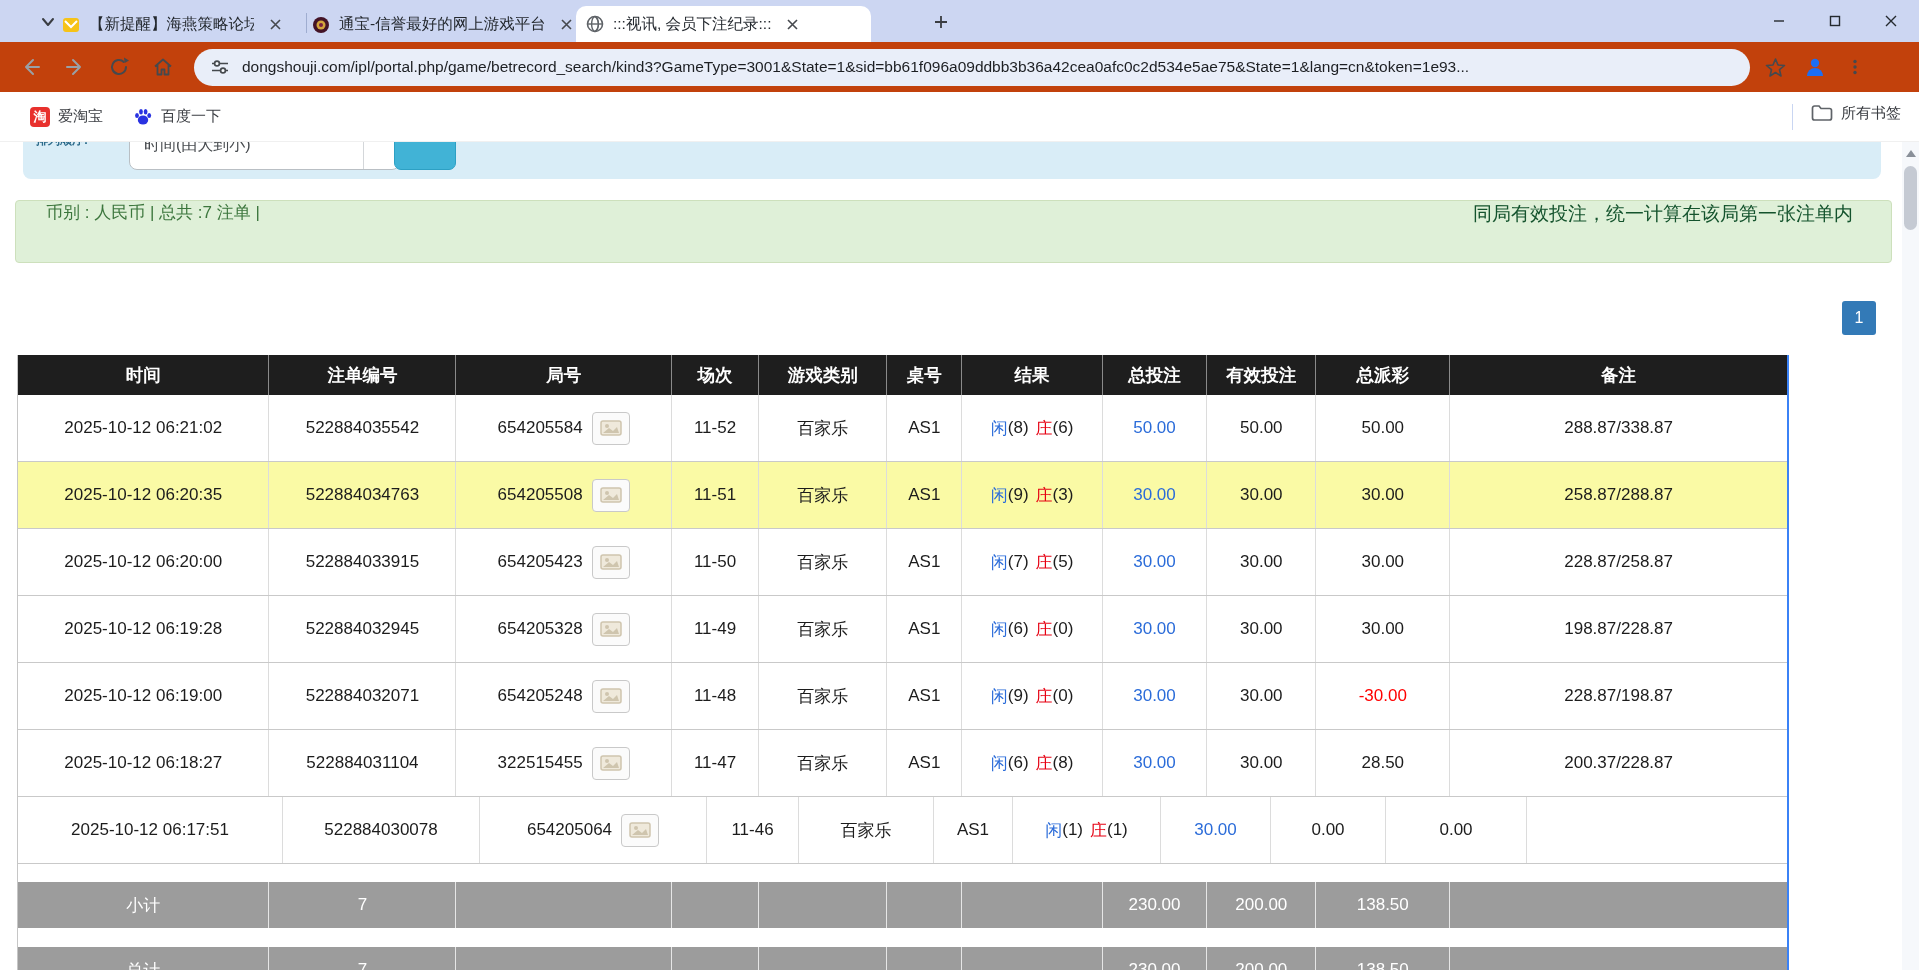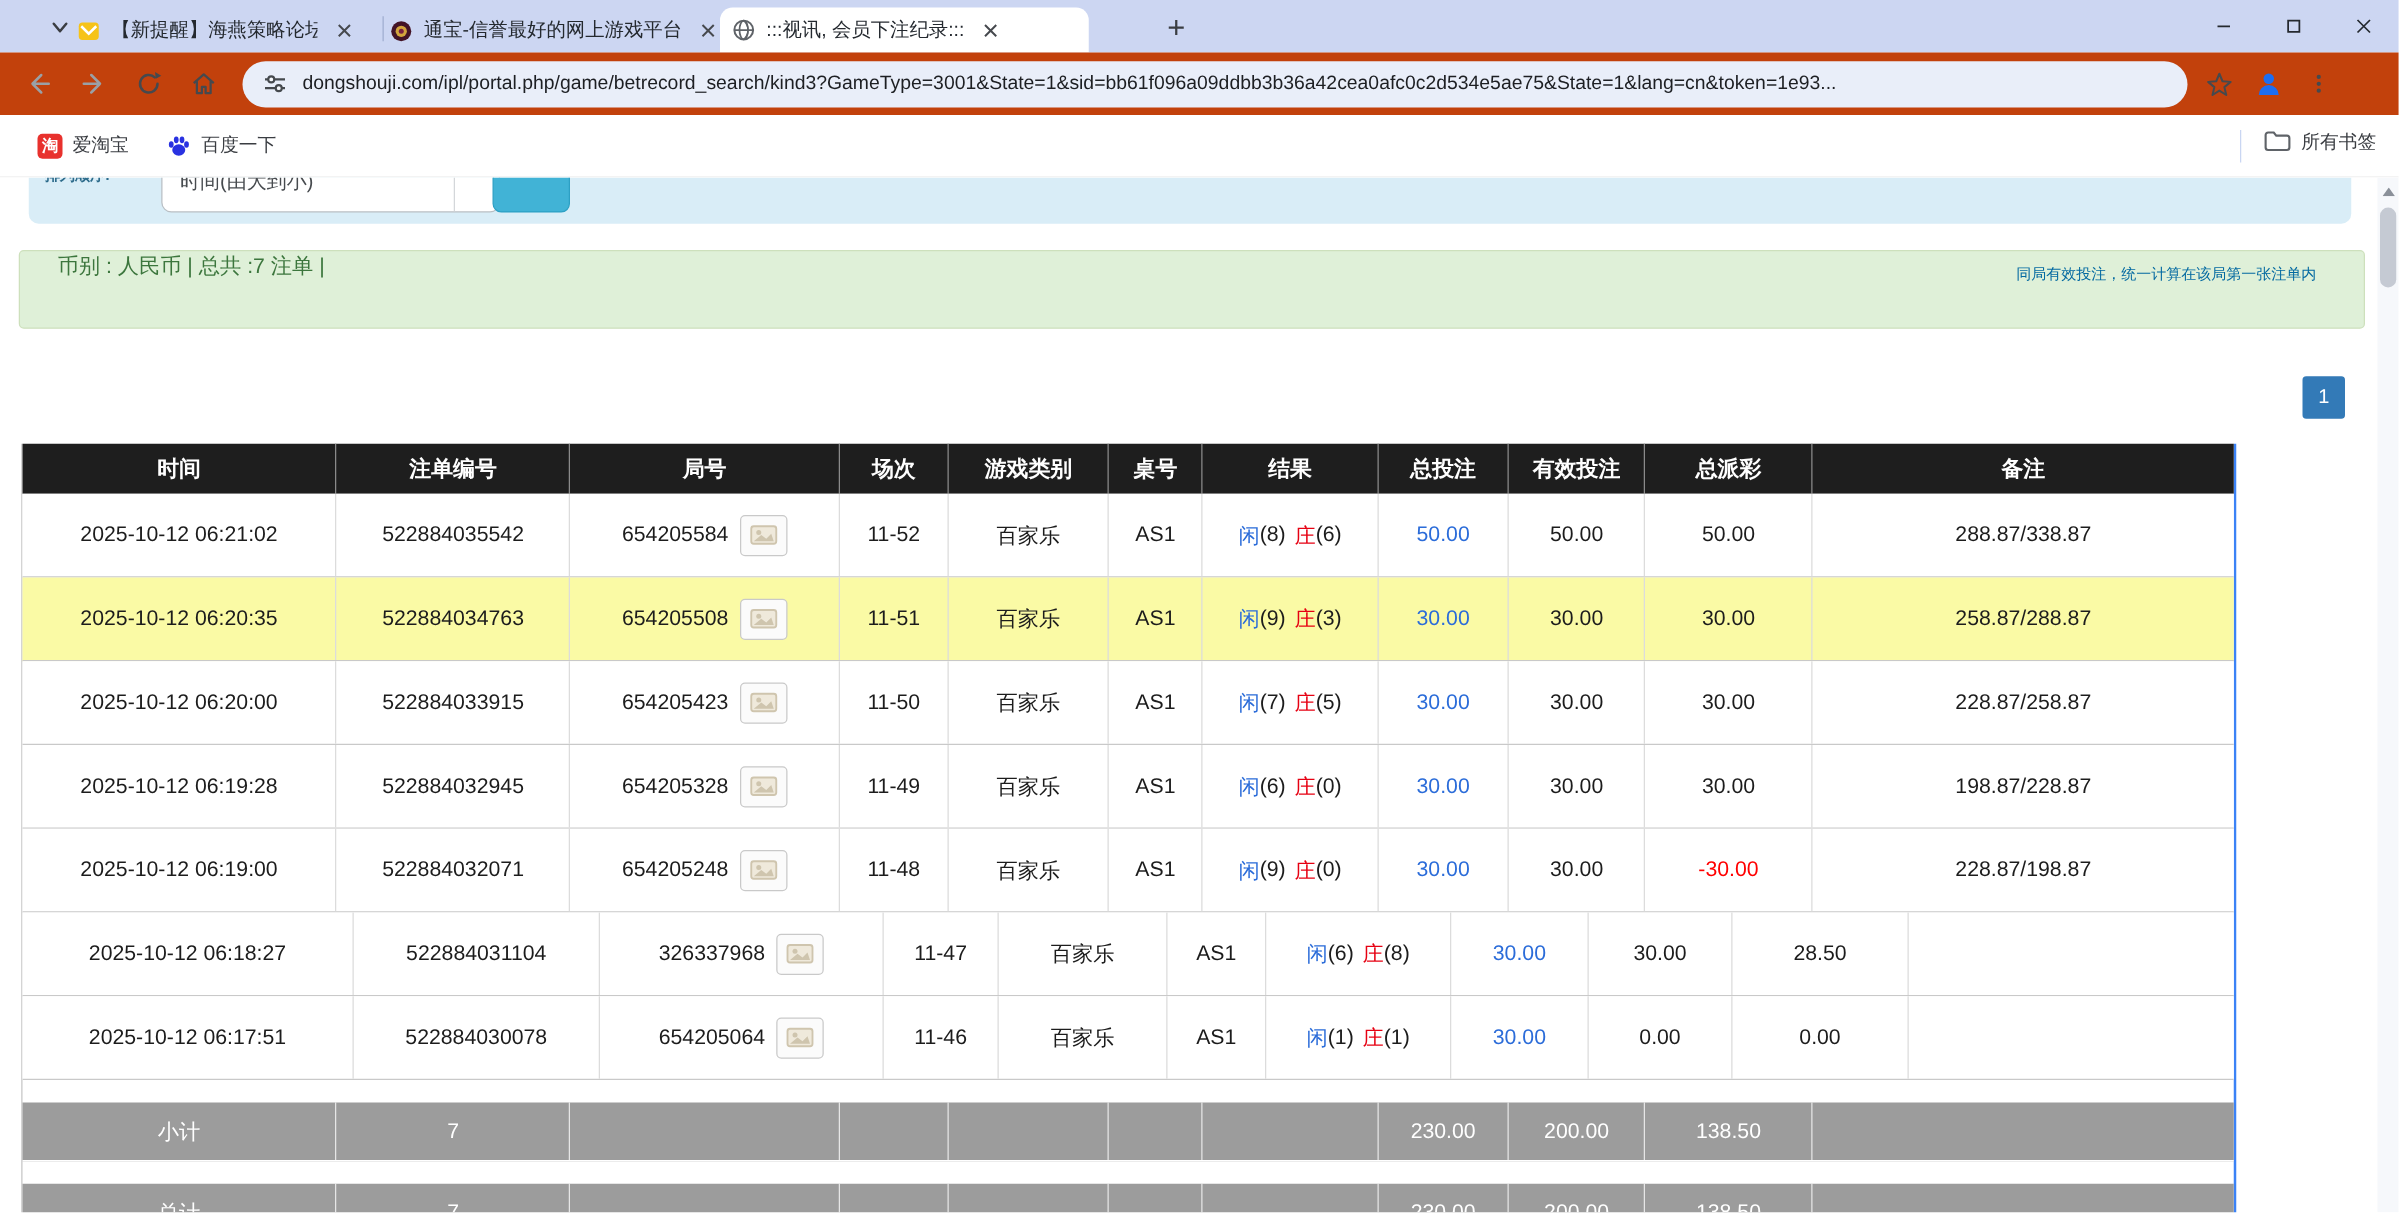--- a/index.html
+++ b/index.html
@@ -55,21 +55,21 @@
 
   .form-panel { position:absolute; left:23px; top:0; width:1858px; height:37px; background:#d9edf7; border-radius:0 0 8px 8px; overflow:hidden; }
   .form-label { position:absolute; left:13px; top:-10px; font-size:12px; font-weight:bold; color:#2b6a8a; white-space:nowrap; }
   .sort-group { position:absolute; left:106px; top:-16px; width:271px; height:44px; background:#fff; border:1px solid #b9bfc4; border-radius:8px; overflow:hidden; }
   .sort-group .divider { position:absolute; left:233px; top:0; width:1px; height:44px; background:#d4d7da; }
   .sort-value { position:absolute; left:14px; top:8px; font-size:16px; color:#474b4f; white-space:nowrap; }
   .search-btn { position:absolute; left:371px; top:-14px; width:62px; height:42px; background:#41b3d6; border:1px solid #2da0c4; border-radius:7px; cursor:pointer; }
 
   .green-bar { position:absolute; left:15px; top:58px; width:1877px; height:63px; background:#dff0d8; border:1px solid #cde0bc; border-radius:4px; display:flex; align-items:flex-start; justify-content:space-between; padding:0 38px 0 30px; }
   .green-left { font-size:17px; color:#3c763d; }
-  .green-right { font-size:12px; color:#0369a1;margin-top:10px; }
+  .green-right { font-size:19px; color:#14532d; }
 
   .page-btn { position:absolute; right:43px; top:159px; width:34px; height:34px; background:#337ab7; color:#fff; border-radius:3px; font-size:16px; display:flex; align-items:center; justify-content:center; cursor:pointer; }
 
   
   .bet-table { position:absolute; left:17px; top:213px; width:1772px; border-left:1px solid #c6c6c6; border-right:2px solid #3b82f6; }
   .trow { display:flex; width:100%; }
   .td, .th, .tf { display:flex; align-items:center; justify-content:center; border-right:1px solid #dcdcdc; font-size:17px; }
   .c0{width:265px}.c1{width:197px}.c2{width:227px}.c3{width:92px}.c4{width:135px}
   .c5{width:79px}.c6{width:148px}.c7{width:110px}.c8{width:115px}.c9{width:141px}
   .c10{width:355px;border-right:none}
@@ -446,21 +446,21 @@
           </div>
         <div class="td c8">30.00</div>
         <div class="td c9 neg">-30.00</div>
         <div class="td c10">228.87/198.87</div>
       </div>
 
       <div class="trow drow">
         <div class="td c0">2025-10-12 06:18:27</div>
         <div class="td c1">522884031104</div>
         <div class="td c2">
-            <span>326337968</span>
+            <span>322515455</span>
             <button class="round-btn">
               <svg width="24" height="20" viewBox="0 0 24 20">
                 <rect x="2" y="3" width="20" height="14" rx="2" fill="#efe9db" stroke="#cfc5ae" stroke-width="1.5"></rect>
                 <circle cx="8" cy="8" r="2" fill="#cfc5ae"></circle>
                 <path d="M4 15 L10 10 L14 13 L18 9 L20 15 Z" fill="#cfc5ae"></path>
               </svg>
             </button>
           </div>
         <div class="td c3">11-47</div>
         <div class="td c4">百家乐</div>
@@ -469,20 +469,21 @@
             <span class="res-x">闲</span>
             <span>(6)</span>
             <span class="res-z">庄</span>
             <span>(8)</span>
           </div>
         <div class="td c7">
             <a class="link-blue">30.00</a>
           </div>
         <div class="td c8">30.00</div>
         <div class="td c9">28.50</div>
+        <div class="td c10">200.37/228.87</div>
       </div>
 
       <div class="trow drow">
         <div class="td c0">2025-10-12 06:17:51</div>
         <div class="td c1">522884030078</div>
         <div class="td c2">
             <span>654205064</span>
             <button class="round-btn">
               <svg width="24" height="20" viewBox="0 0 24 20">
                 <rect x="2" y="3" width="20" height="14" rx="2" fill="#efe9db" stroke="#cfc5ae" stroke-width="1.5"></rect>

